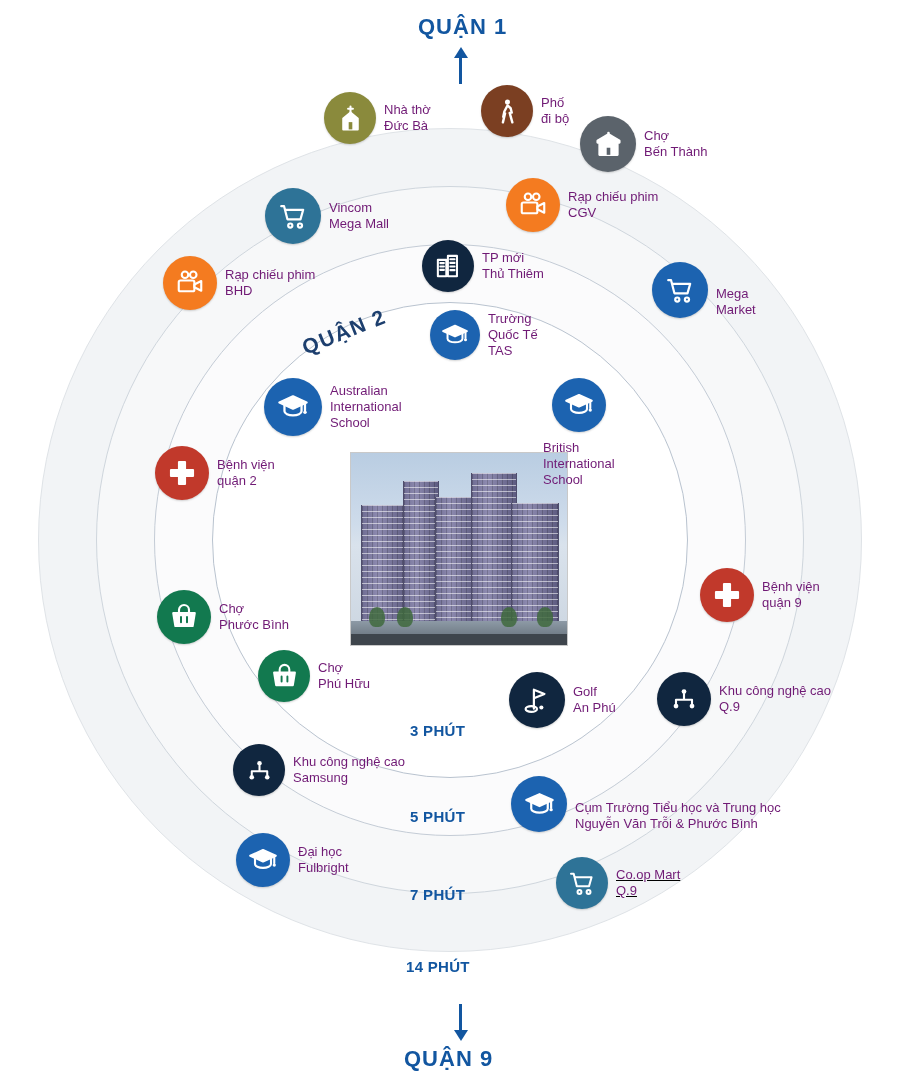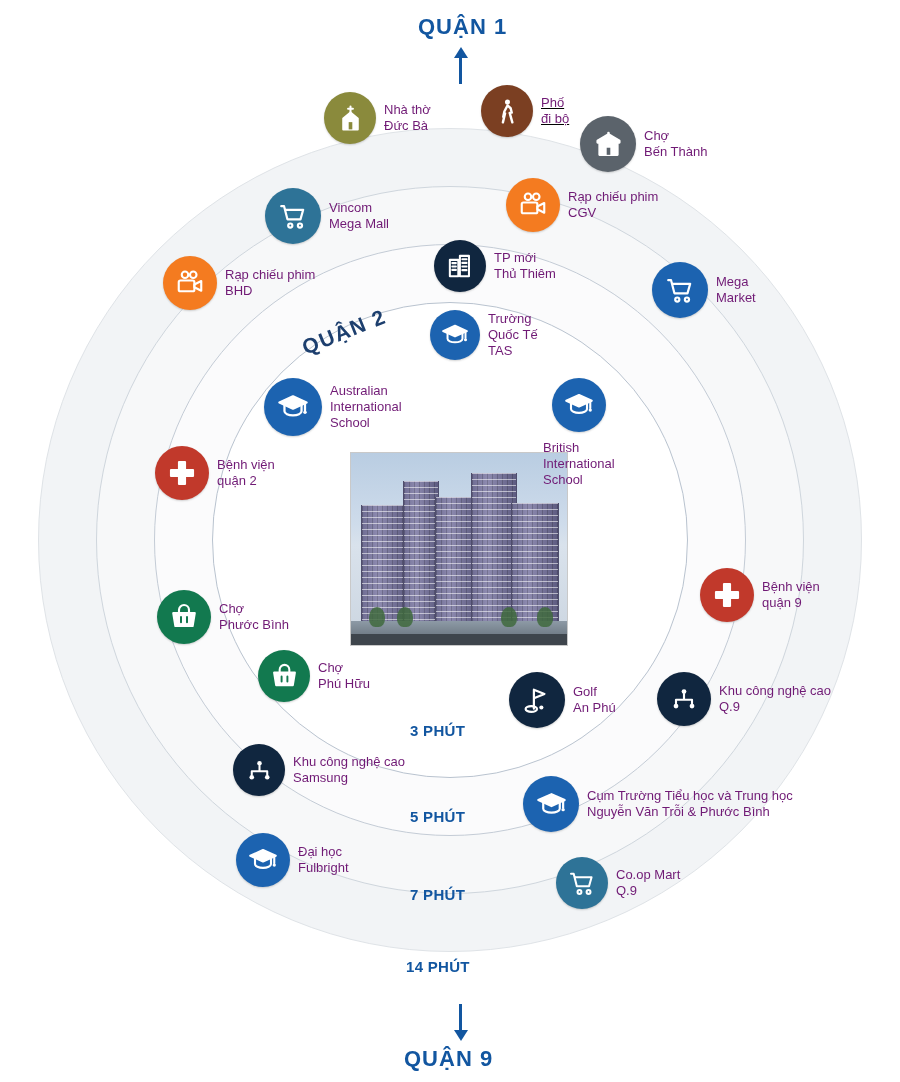--- a/index.html
+++ b/index.html
@@ -219,21 +219,21 @@
         <div class="badge" style="width: 52px; height: 52px; background: rgb(138, 138, 60);">
           <svg width="29" height="29" viewBox="0 0 24 24" fill="none" stroke="white" stroke-width="1.7" stroke-linecap="round" stroke-linejoin="round">
             <path d="M12 2v5M10 4h4"></path>
             <path d="M12 7 6 12v9h12v-9z" fill="white" stroke="white"></path>
             <rect x="10.5" y="15" width="3" height="6" fill="#8a8a3c" stroke="none"></rect>
           </svg>
         </div>
         <div class="poi-label">Nhà thờ
 Đức Bà</div>
       </div>
-      <div class="poi right-label" style="left: 481px; top: 85px; text-decoration: underline;">
+      <div class="poi right-label" style="left: 481px; top: 85px;">
         <div class="badge" style="width: 52px; height: 52px; background: rgb(123, 63, 34);">
           <svg width="29" height="29" viewBox="0 0 24 24" fill="none" stroke="white" stroke-width="1.7" stroke-linecap="round" stroke-linejoin="round">
             <circle cx="12" cy="4.2" r="2.1" fill="white" stroke="none"></circle>
             <path d="M12 7 9.4 12l-.9 4.4M12 7l2.6 2.3.9 3.6M10 13.5 8.2 21M13.8 13.2 16 21" stroke-width="2"></path>
           </svg>
         </div>
         <div class="poi-label">Phố
 đi bộ</div>
       </div>
       <div class="poi right-label" style="left: 580px; top: 116px;">
@@ -276,32 +276,32 @@
           <svg width="30" height="30" viewBox="0 0 24 24" fill="none" stroke="white" stroke-width="1.7" stroke-linecap="round" stroke-linejoin="round">
             <circle cx="8" cy="5.4" r="2.6"></circle>
             <circle cx="14.6" cy="5.4" r="2.6"></circle>
             <rect x="3" y="10" width="12.5" height="8.6" rx="1.3"></rect>
             <path d="M15.5 13.2 21 10.4v7.8l-5.5-2.8z"></path>
           </svg>
         </div>
         <div class="poi-label">Rạp chiếu phim
 BHD</div>
       </div>
-      <div class="poi right-label" style="left: 434px; top: 240px;">
+      <div class="poi right-label" style="left: 422px; top: 240px;">
         <div class="badge" style="width: 52px; height: 52px; background: rgb(16, 38, 63);">
           <svg width="29" height="29" viewBox="0 0 24 24" fill="none" stroke="white" stroke-width="1.7" stroke-linecap="round" stroke-linejoin="round">
             <rect x="3.2" y="6.5" width="7" height="13.5"></rect>
             <rect x="11.5" y="3.2" width="7.5" height="16.8"></rect>
             <path d="M5.2 9.2h3M5.2 12h3M5.2 14.8h3M13.5 6h3.5M13.5 9h3.5M13.5 12h3.5M13.5 15h3.5"></path>
           </svg>
         </div>
         <div class="poi-label">TP mới
 Thủ Thiêm</div>
       </div>
-      <div class="poi right-label" style="left: 652px; top: 262px;">
+      <div class="poi right-label" style="left: 652px; top: 262px; align-items: flex-end;">
         <div class="badge" style="width: 56px; height: 56px; background: rgb(28, 99, 176);">
           <svg width="31" height="31" viewBox="0 0 24 24" fill="none" stroke="white" stroke-width="1.7" stroke-linecap="round" stroke-linejoin="round">
             <path d="M2.5 4h2.2l2.6 10.2h10.1l2.1-7.4H6.2"></path>
             <circle cx="9.5" cy="19" r="1.6"></circle>
             <circle cx="17" cy="19" r="1.6"></circle>
           </svg>
         </div>
         <div class="poi-label">Mega
 Market</div>
       </div>
@@ -412,21 +412,21 @@
           <svg width="29" height="29" viewBox="0 0 24 24" fill="none" stroke="white" stroke-width="1.7" stroke-linecap="round" stroke-linejoin="round">
             <circle cx="12" cy="6" r="1.9" fill="white" stroke="none"></circle>
             <circle cx="5.6" cy="17.6" r="1.9" fill="white" stroke="none"></circle>
             <circle cx="18.4" cy="17.6" r="1.9" fill="white" stroke="none"></circle>
             <path d="M12 8v4.6M5.6 15.6v-3h12.8v3"></path>
           </svg>
         </div>
         <div class="poi-label">Khu công nghệ cao
 Samsung</div>
       </div>
-      <div class="poi right-label" style="left: 523px; top: 776px;">
+      <div class="poi right-label" style="left: 511px; top: 776px; align-items: flex-end;">
         <div class="badge" style="width: 56px; height: 56px; background: rgb(28, 99, 176);">
           <svg width="31" height="31" viewBox="0 0 24 24" fill="none" stroke="white" stroke-width="1.7" stroke-linecap="round" stroke-linejoin="round">
             <path d="M12 4 1.8 8.6 12 13.2l10.2-4.6z" fill="white" stroke="white"></path>
             <path d="M5.6 10.6v4.6c0 1.7 2.9 3.1 6.4 3.1s6.4-1.4 6.4-3.1v-4.6"></path>
             <path d="M21 9.4v5.2"></path>
             <circle cx="21" cy="16" r="1.3" fill="white" stroke="none"></circle>
           </svg>
         </div>
         <div class="poi-label">Cụm Trường Tiểu học và Trung học
 Nguyễn Văn Trỗi &amp; Phước Bình</div>
@@ -436,21 +436,21 @@
           <svg width="30" height="30" viewBox="0 0 24 24" fill="none" stroke="white" stroke-width="1.7" stroke-linecap="round" stroke-linejoin="round">
             <path d="M12 4 1.8 8.6 12 13.2l10.2-4.6z" fill="white" stroke="white"></path>
             <path d="M5.6 10.6v4.6c0 1.7 2.9 3.1 6.4 3.1s6.4-1.4 6.4-3.1v-4.6"></path>
             <path d="M21 9.4v5.2"></path>
             <circle cx="21" cy="16" r="1.3" fill="white" stroke="none"></circle>
           </svg>
         </div>
         <div class="poi-label">Đại học
 Fulbright</div>
       </div>
-      <div class="poi right-label" style="left: 556px; top: 857px;">
+      <div class="poi right-label" style="left: 556px; top: 857px; text-decoration: underline;">
         <div class="badge" style="width: 52px; height: 52px; background: rgb(46, 115, 151);">
           <svg width="29" height="29" viewBox="0 0 24 24" fill="none" stroke="white" stroke-width="1.7" stroke-linecap="round" stroke-linejoin="round">
             <path d="M2.5 4h2.2l2.6 10.2h10.1l2.1-7.4H6.2"></path>
             <circle cx="9.5" cy="19" r="1.6"></circle>
             <circle cx="17" cy="19" r="1.6"></circle>
           </svg>
         </div>
         <div class="poi-label">Co.op Mart
 Q.9</div>
       </div>

